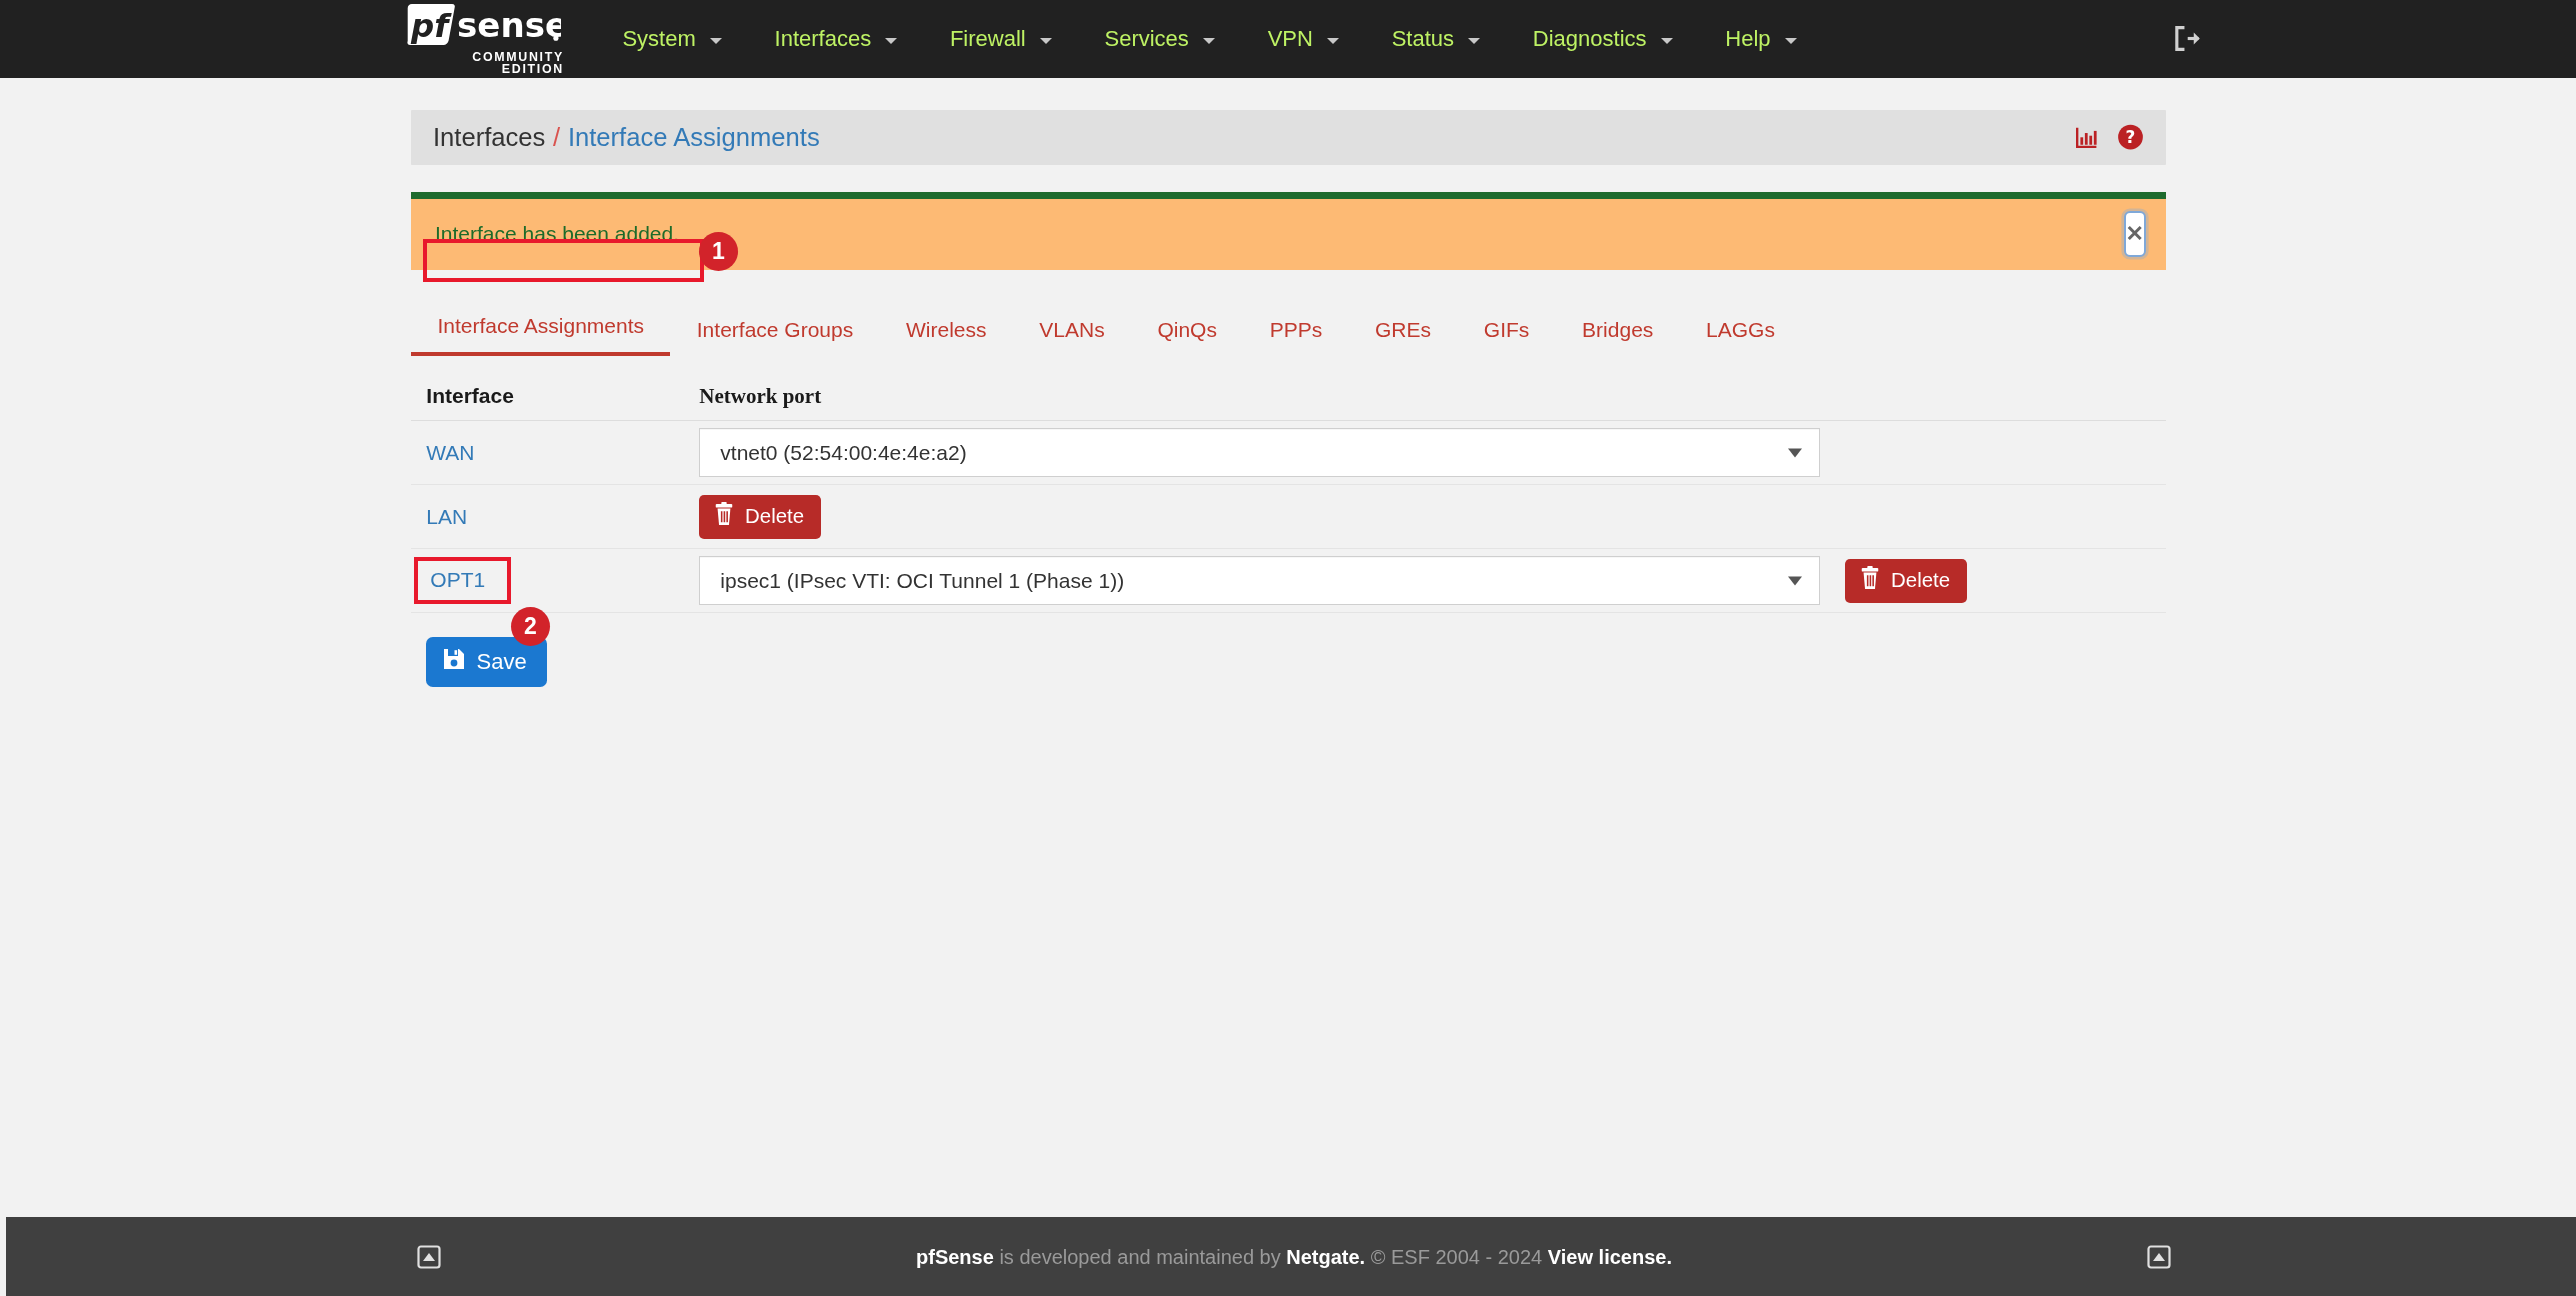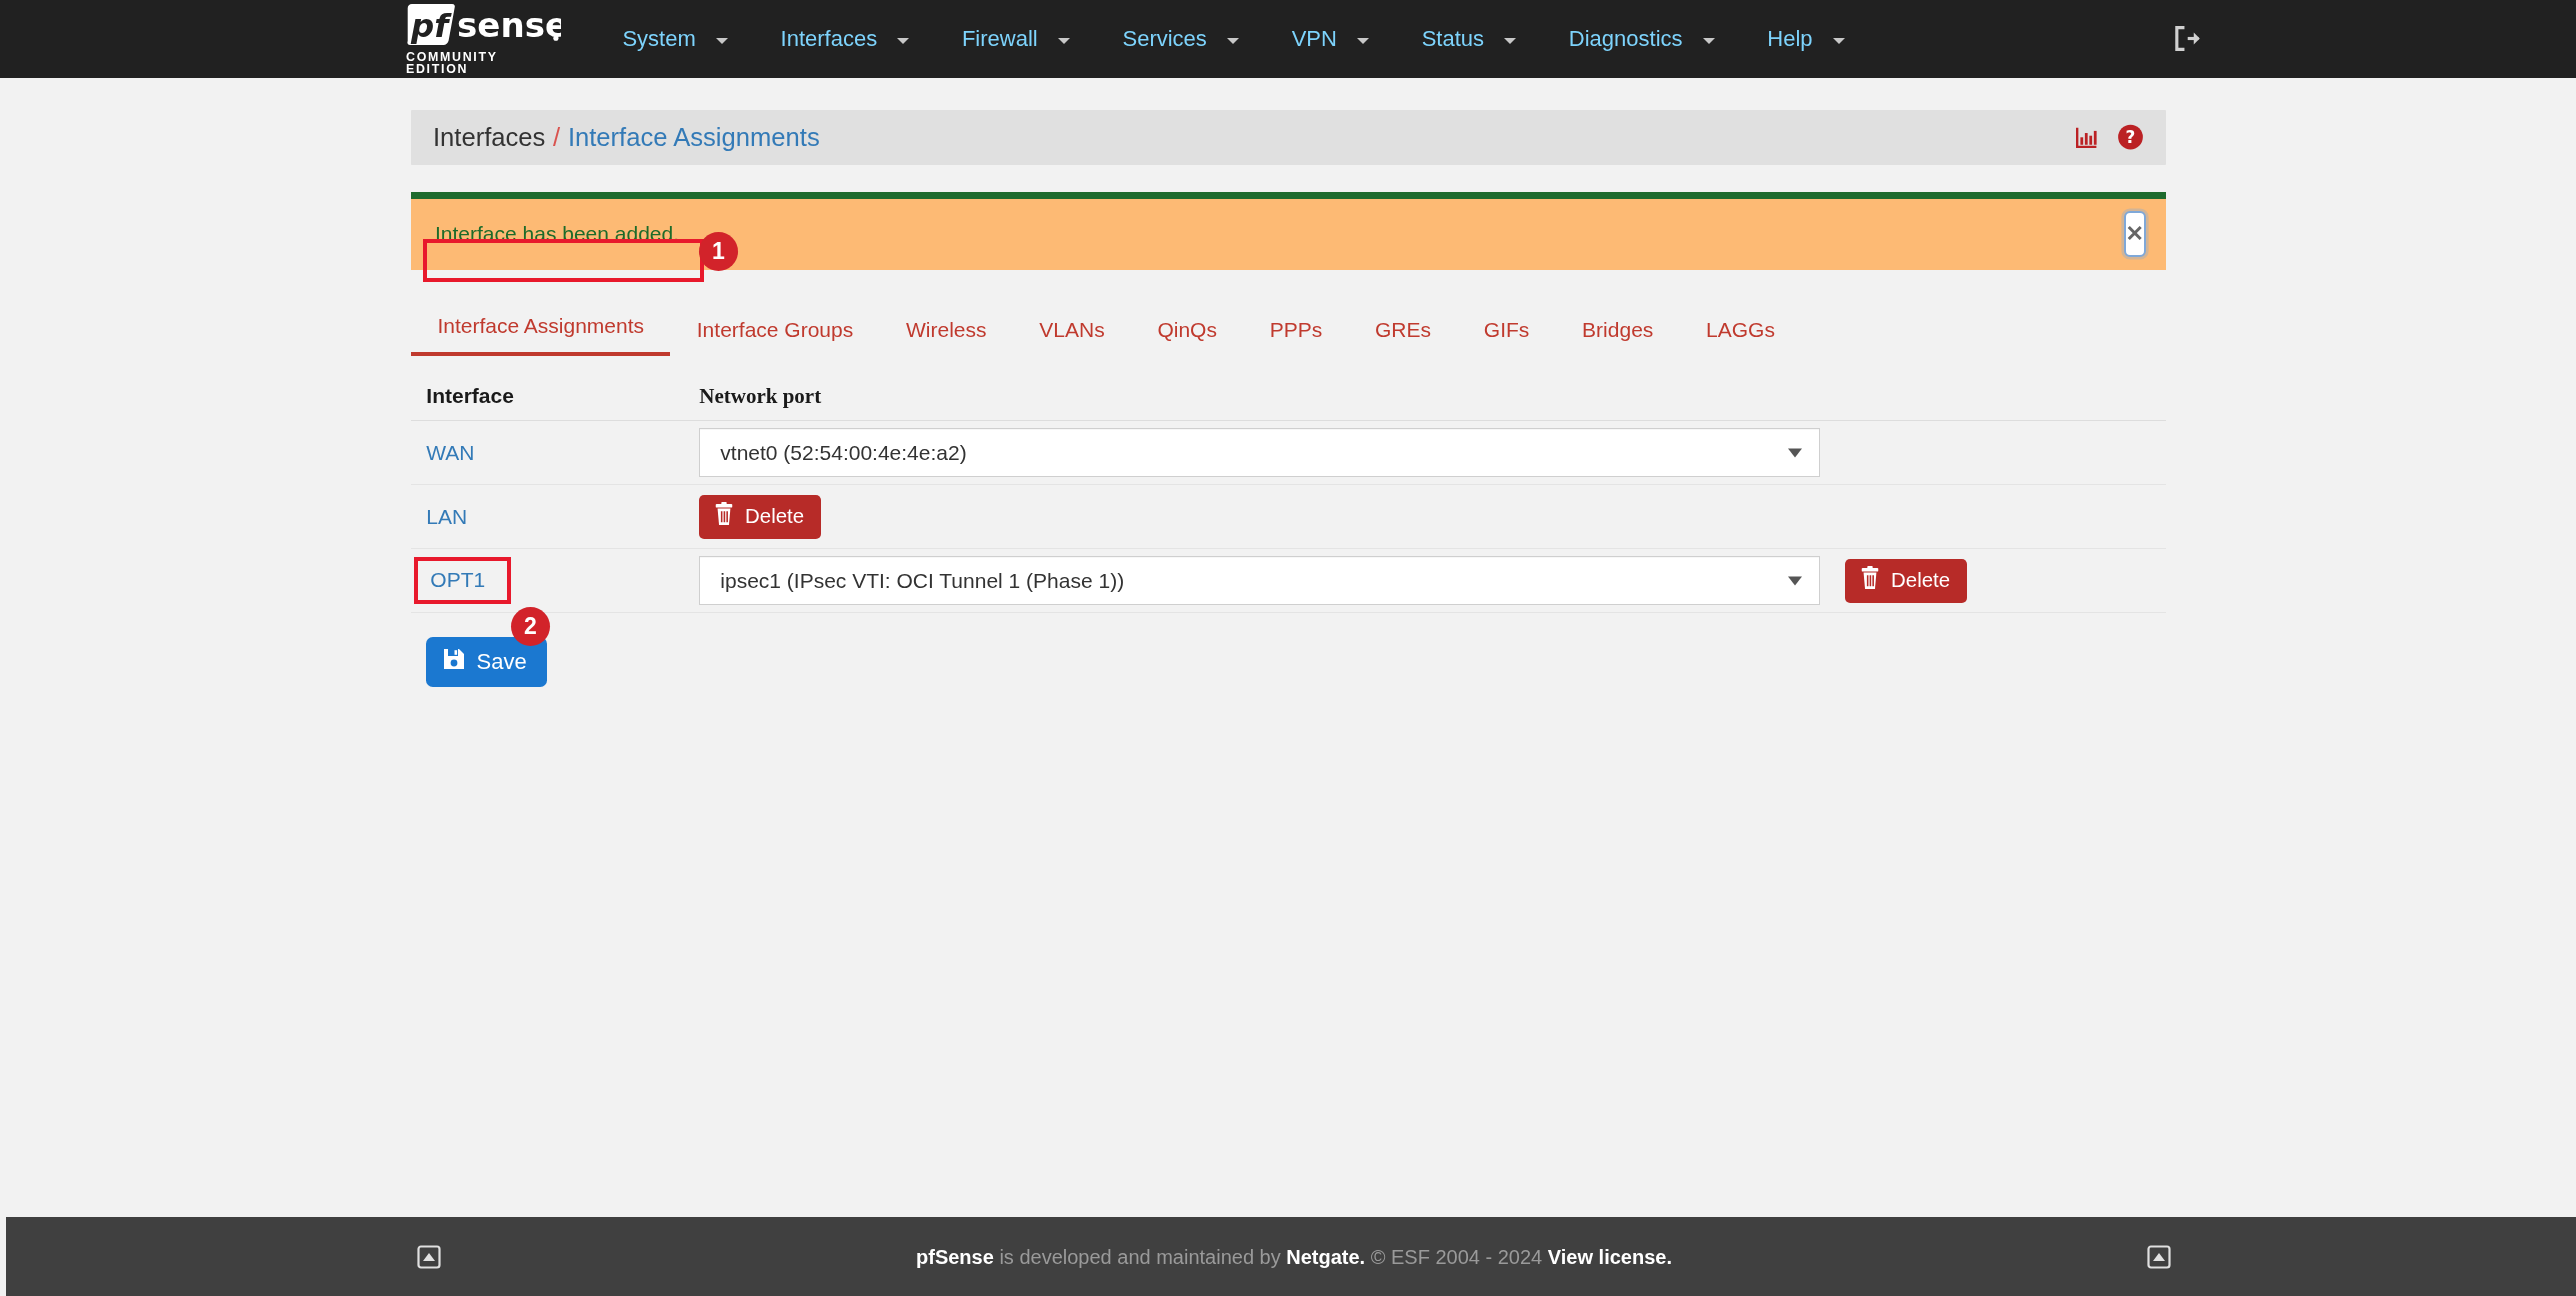--- a/index.html
+++ b/index.html
@@ -31,20 +31,21 @@
 
   
   .navbar {
     position: absolute;
     left: 0; top: 0;
     width: 2576px;
     height: 78px;
     background: #212121;
     display: flex;
     align-items: center;
+    text-align: right;
   }
 
   .nav-inner {
     position: relative;
     width: 2576px;
     height: 78px;
   }
 
   .brand {
     position: absolute;
@@ -76,22 +77,22 @@
     left: 596px;
     top: 0;
     height: 78px;
     display: flex;
     align-items: center;
   }
 
   .nav-item {
     display: flex;
     align-items: center;
-    gap: 20px;
-    color: #7dd3fc;
+    gap: 14px;
+    color: #bef264;
     font-size: 22px;
     padding: 0 26.4px;
     height: 78px;
     line-height: 78px;
     cursor: pointer;
     white-space: nowrap;
     font-family: "Liberation Sans", sans-serif;
   }
 
   .caret {

